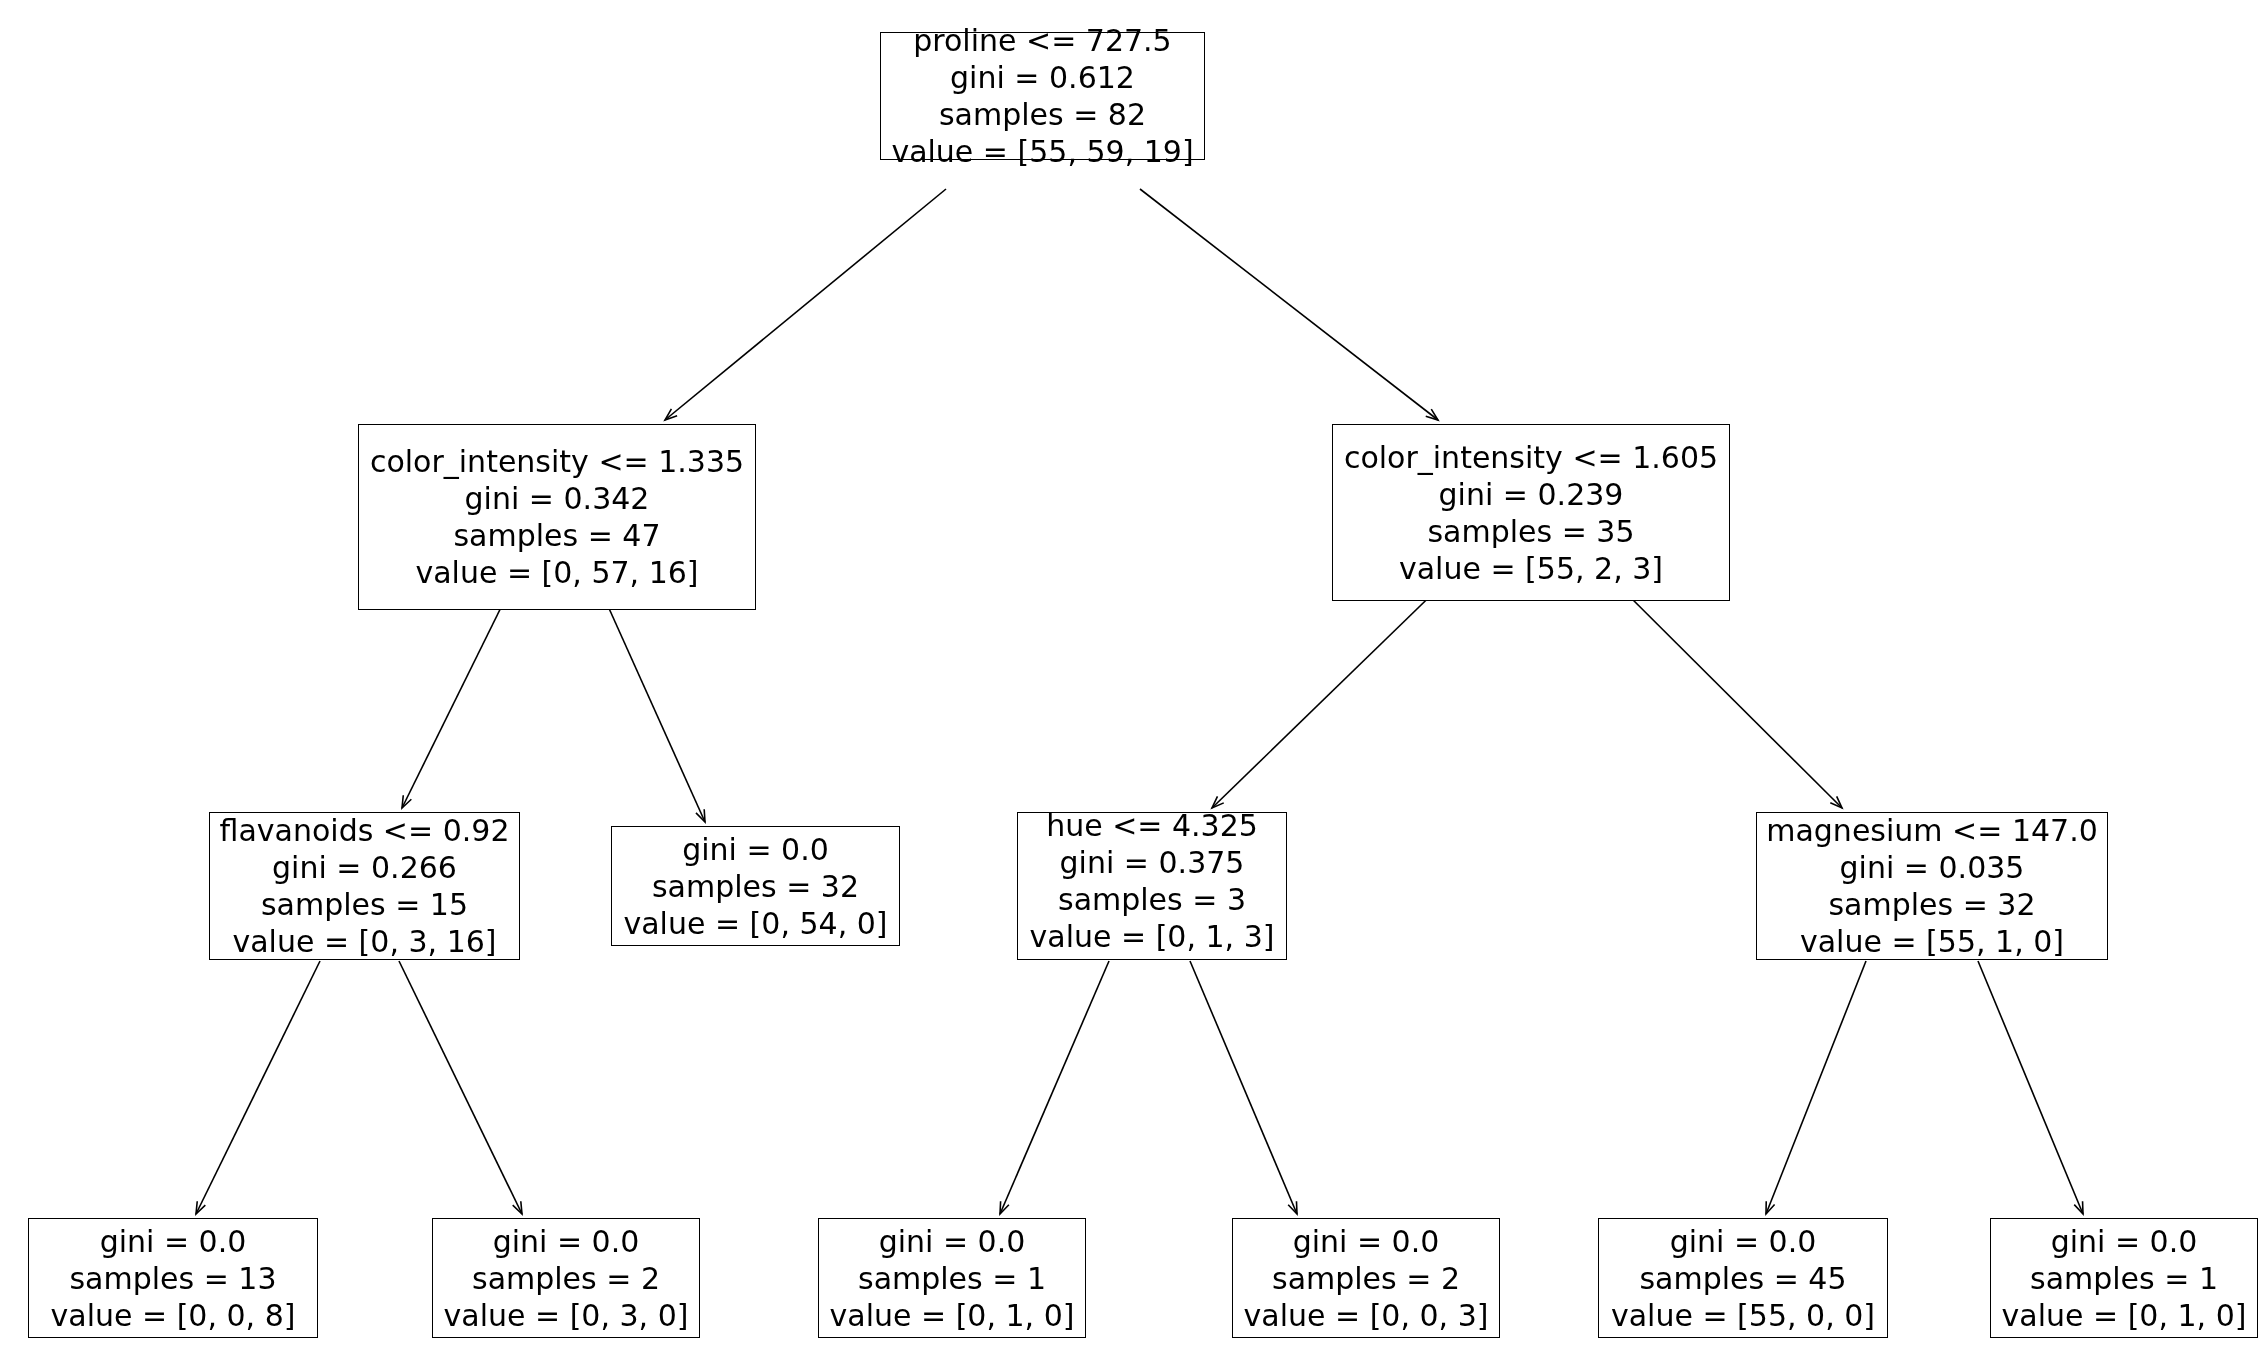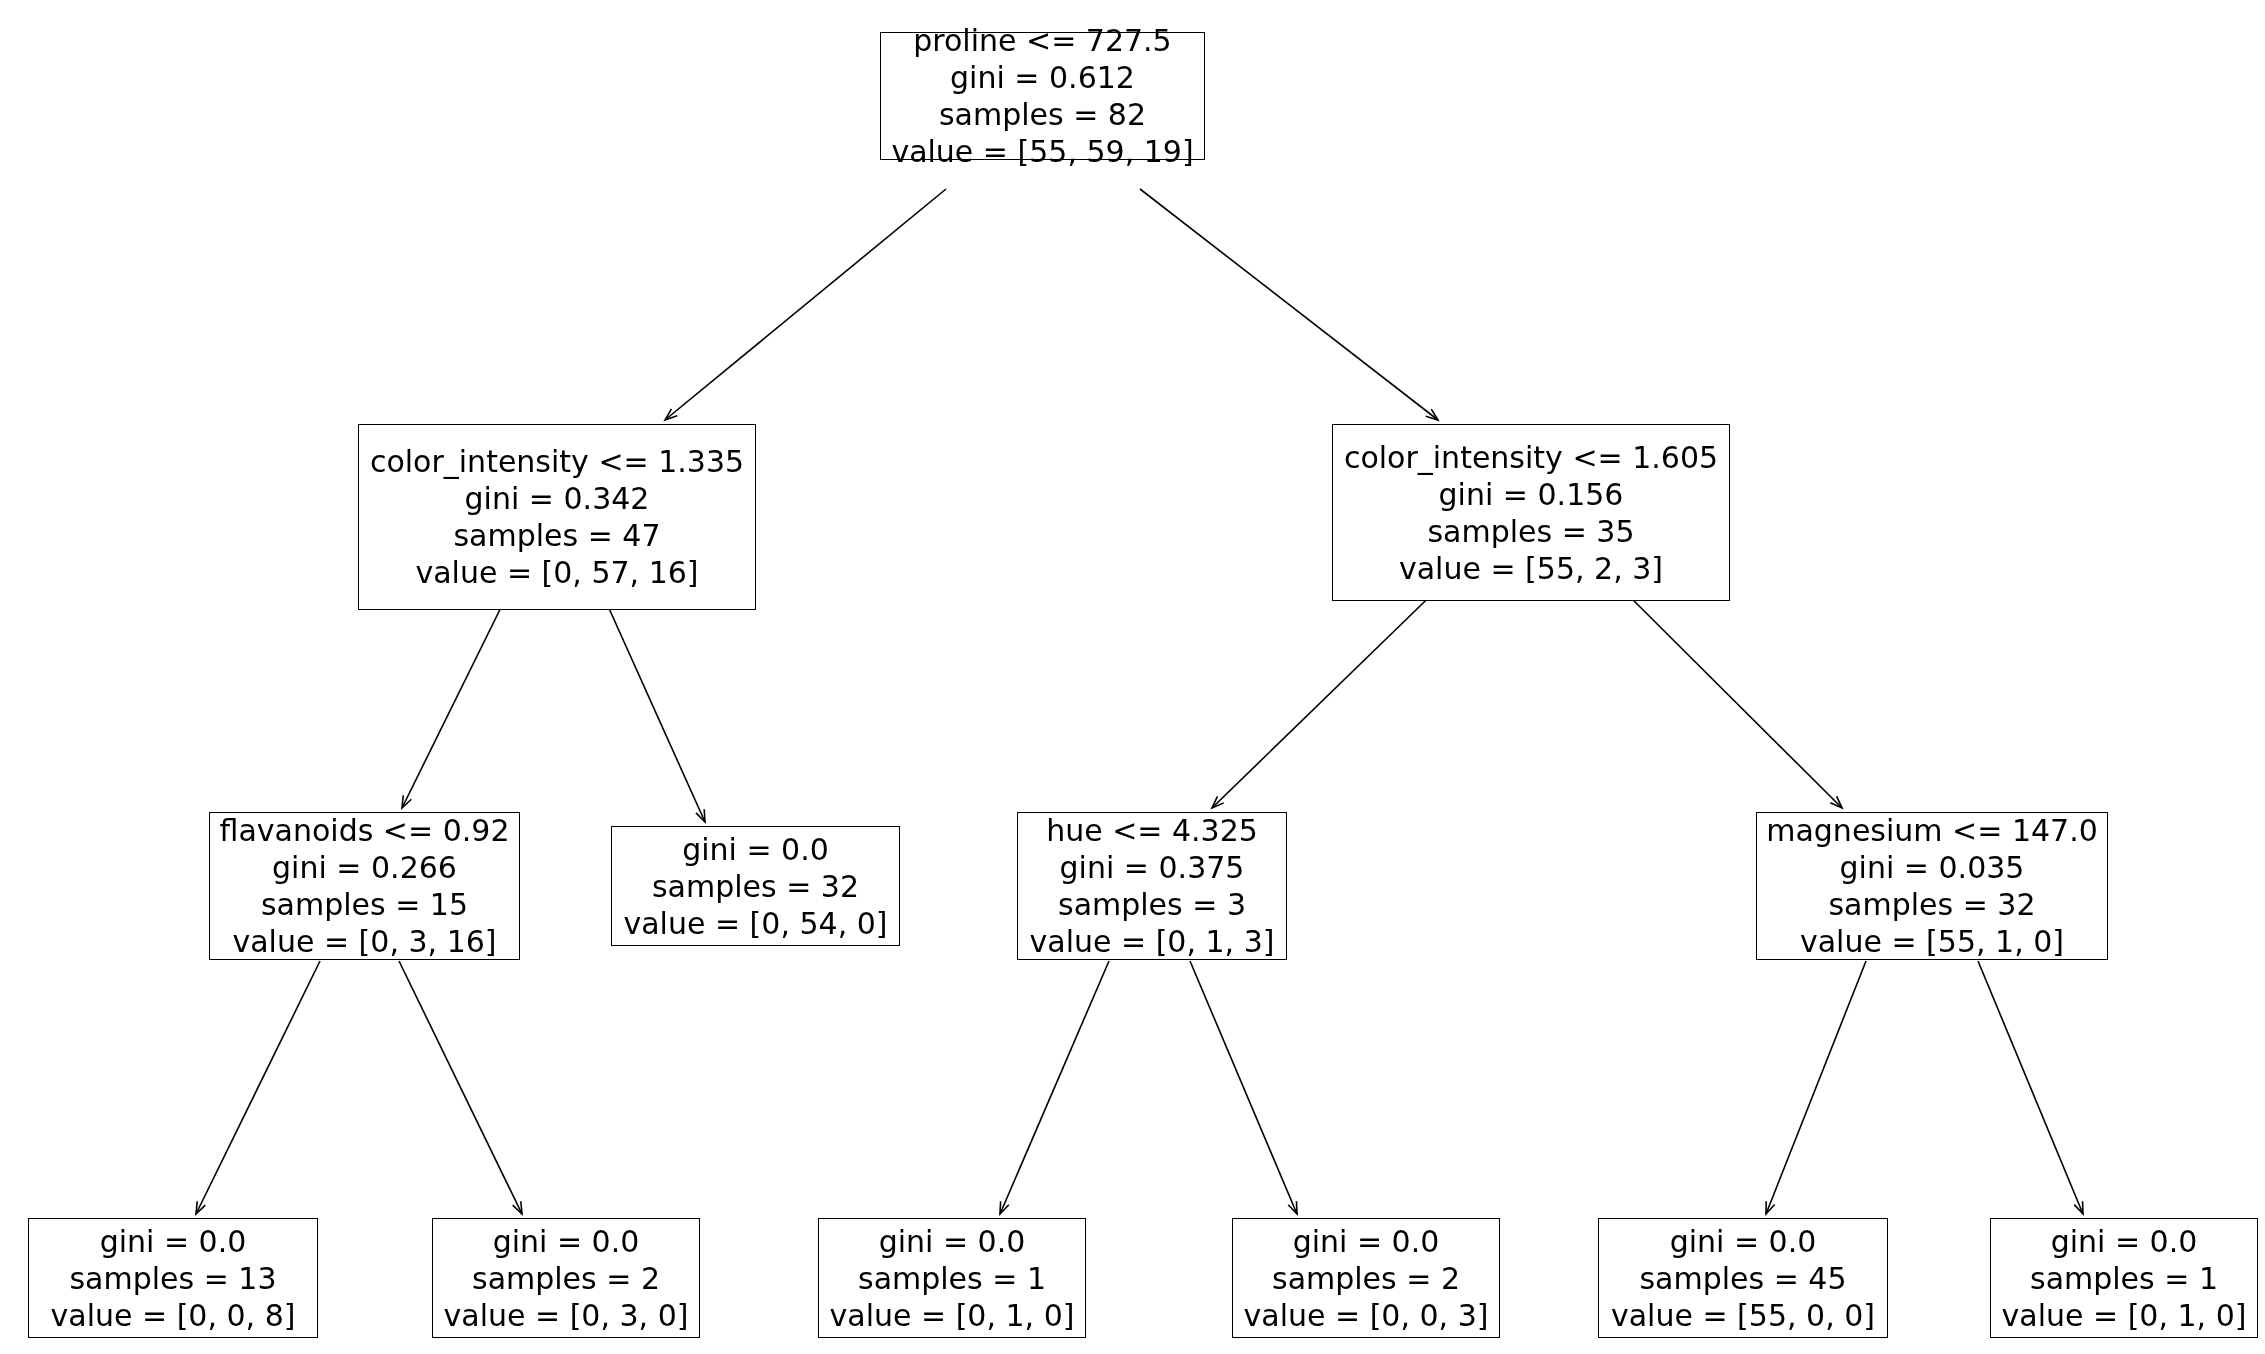--- a/index.html
+++ b/index.html
@@ -76,36 +76,36 @@
         <span class="node-line">value = [55, 59, 19]</span>
       </div>
       <div class="tree-node" style="left: 358px; top: 424px; width: 398px; height: 186px;">
         <span class="node-line">color_intensity &lt;= 1.335</span>
         <span class="node-line">gini = 0.342</span>
         <span class="node-line">samples = 47</span>
         <span class="node-line">value = [0, 57, 16]</span>
       </div>
       <div class="tree-node" style="left: 1332px; top: 424px; width: 398px; height: 177px;">
         <span class="node-line">color_intensity &lt;= 1.605</span>
-        <span class="node-line">gini = 0.156</span>
+        <span class="node-line">gini = 0.239</span>
         <span class="node-line">samples = 35</span>
         <span class="node-line">value = [55, 2, 3]</span>
       </div>
       <div class="tree-node" style="left: 209px; top: 812px; width: 311px; height: 148px;">
         <span class="node-line">flavanoids &lt;= 0.92</span>
         <span class="node-line">gini = 0.266</span>
         <span class="node-line">samples = 15</span>
         <span class="node-line">value = [0, 3, 16]</span>
       </div>
       <div class="tree-node" style="left: 611px; top: 826px; width: 289px; height: 120px;">
         <span class="node-line">gini = 0.0</span>
         <span class="node-line">samples = 32</span>
         <span class="node-line">value = [0, 54, 0]</span>
       </div>
-      <div class="tree-node" style="left: 1017px; top: 812px; width: 270px; height: 148px;">
+      <div class="tree-node" style="left: 1017px; top: 812px; width: 270px; height: 148px; justify-content: flex-end;">
         <span class="node-line">hue &lt;= 4.325</span>
         <span class="node-line">gini = 0.375</span>
         <span class="node-line">samples = 3</span>
         <span class="node-line">value = [0, 1, 3]</span>
       </div>
       <div class="tree-node" style="left: 1756px; top: 812px; width: 352px; height: 148px;">
         <span class="node-line">magnesium &lt;= 147.0</span>
         <span class="node-line">gini = 0.035</span>
         <span class="node-line">samples = 32</span>
         <span class="node-line">value = [55, 1, 0]</span>

